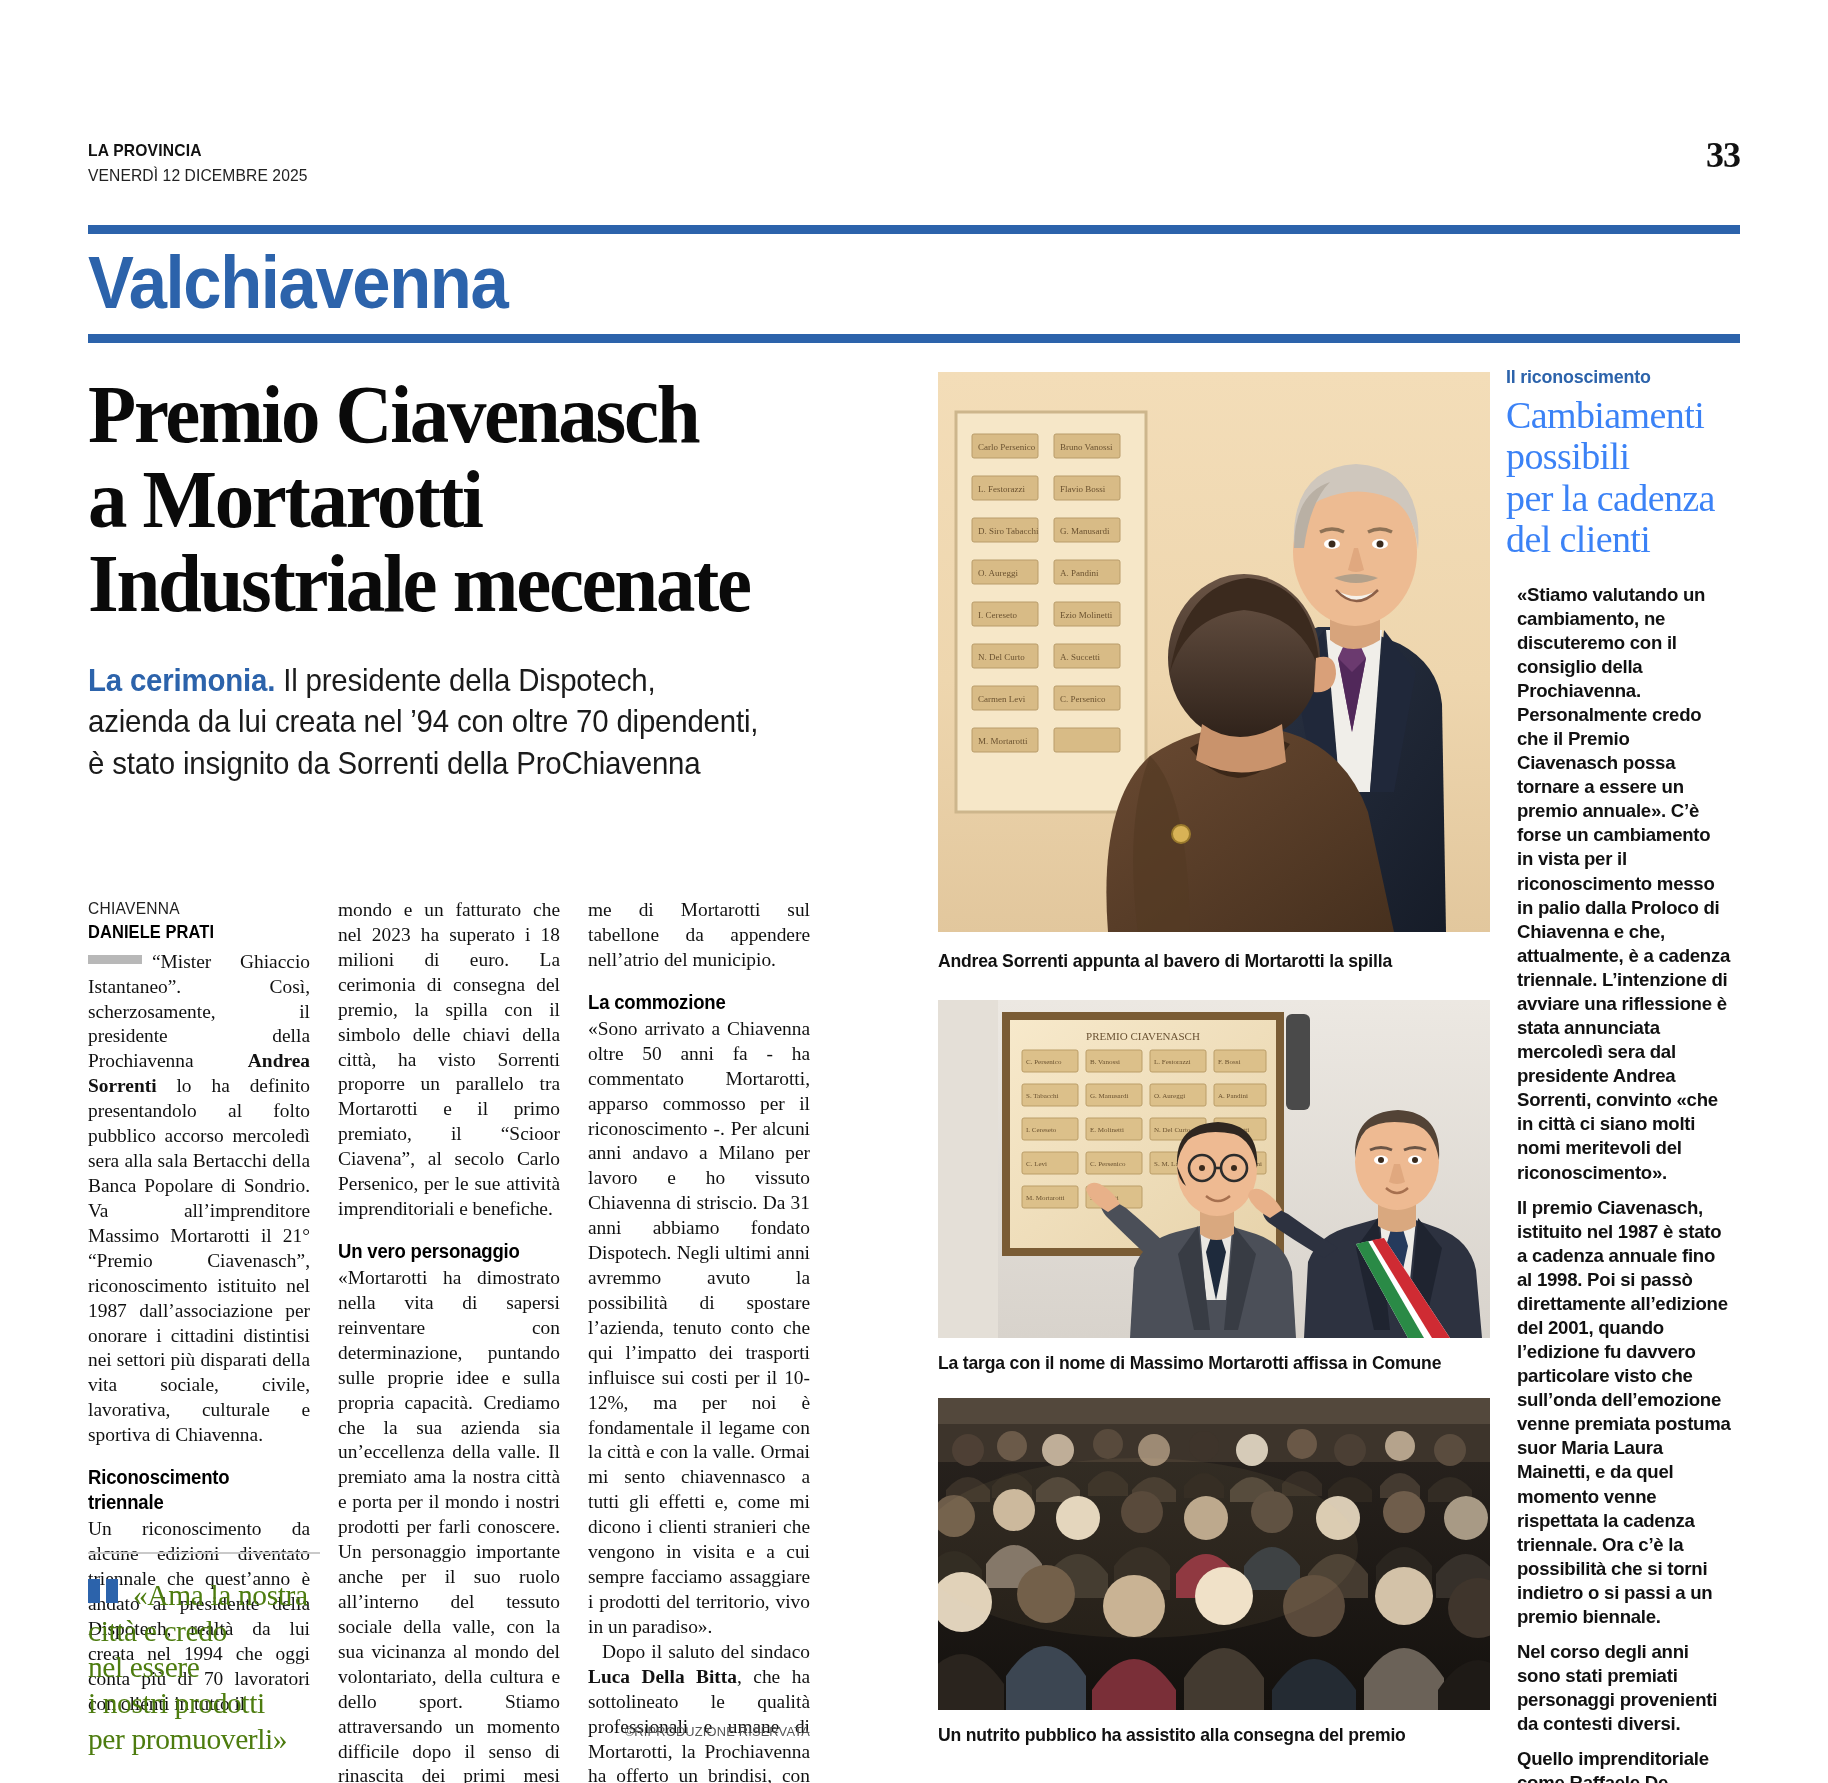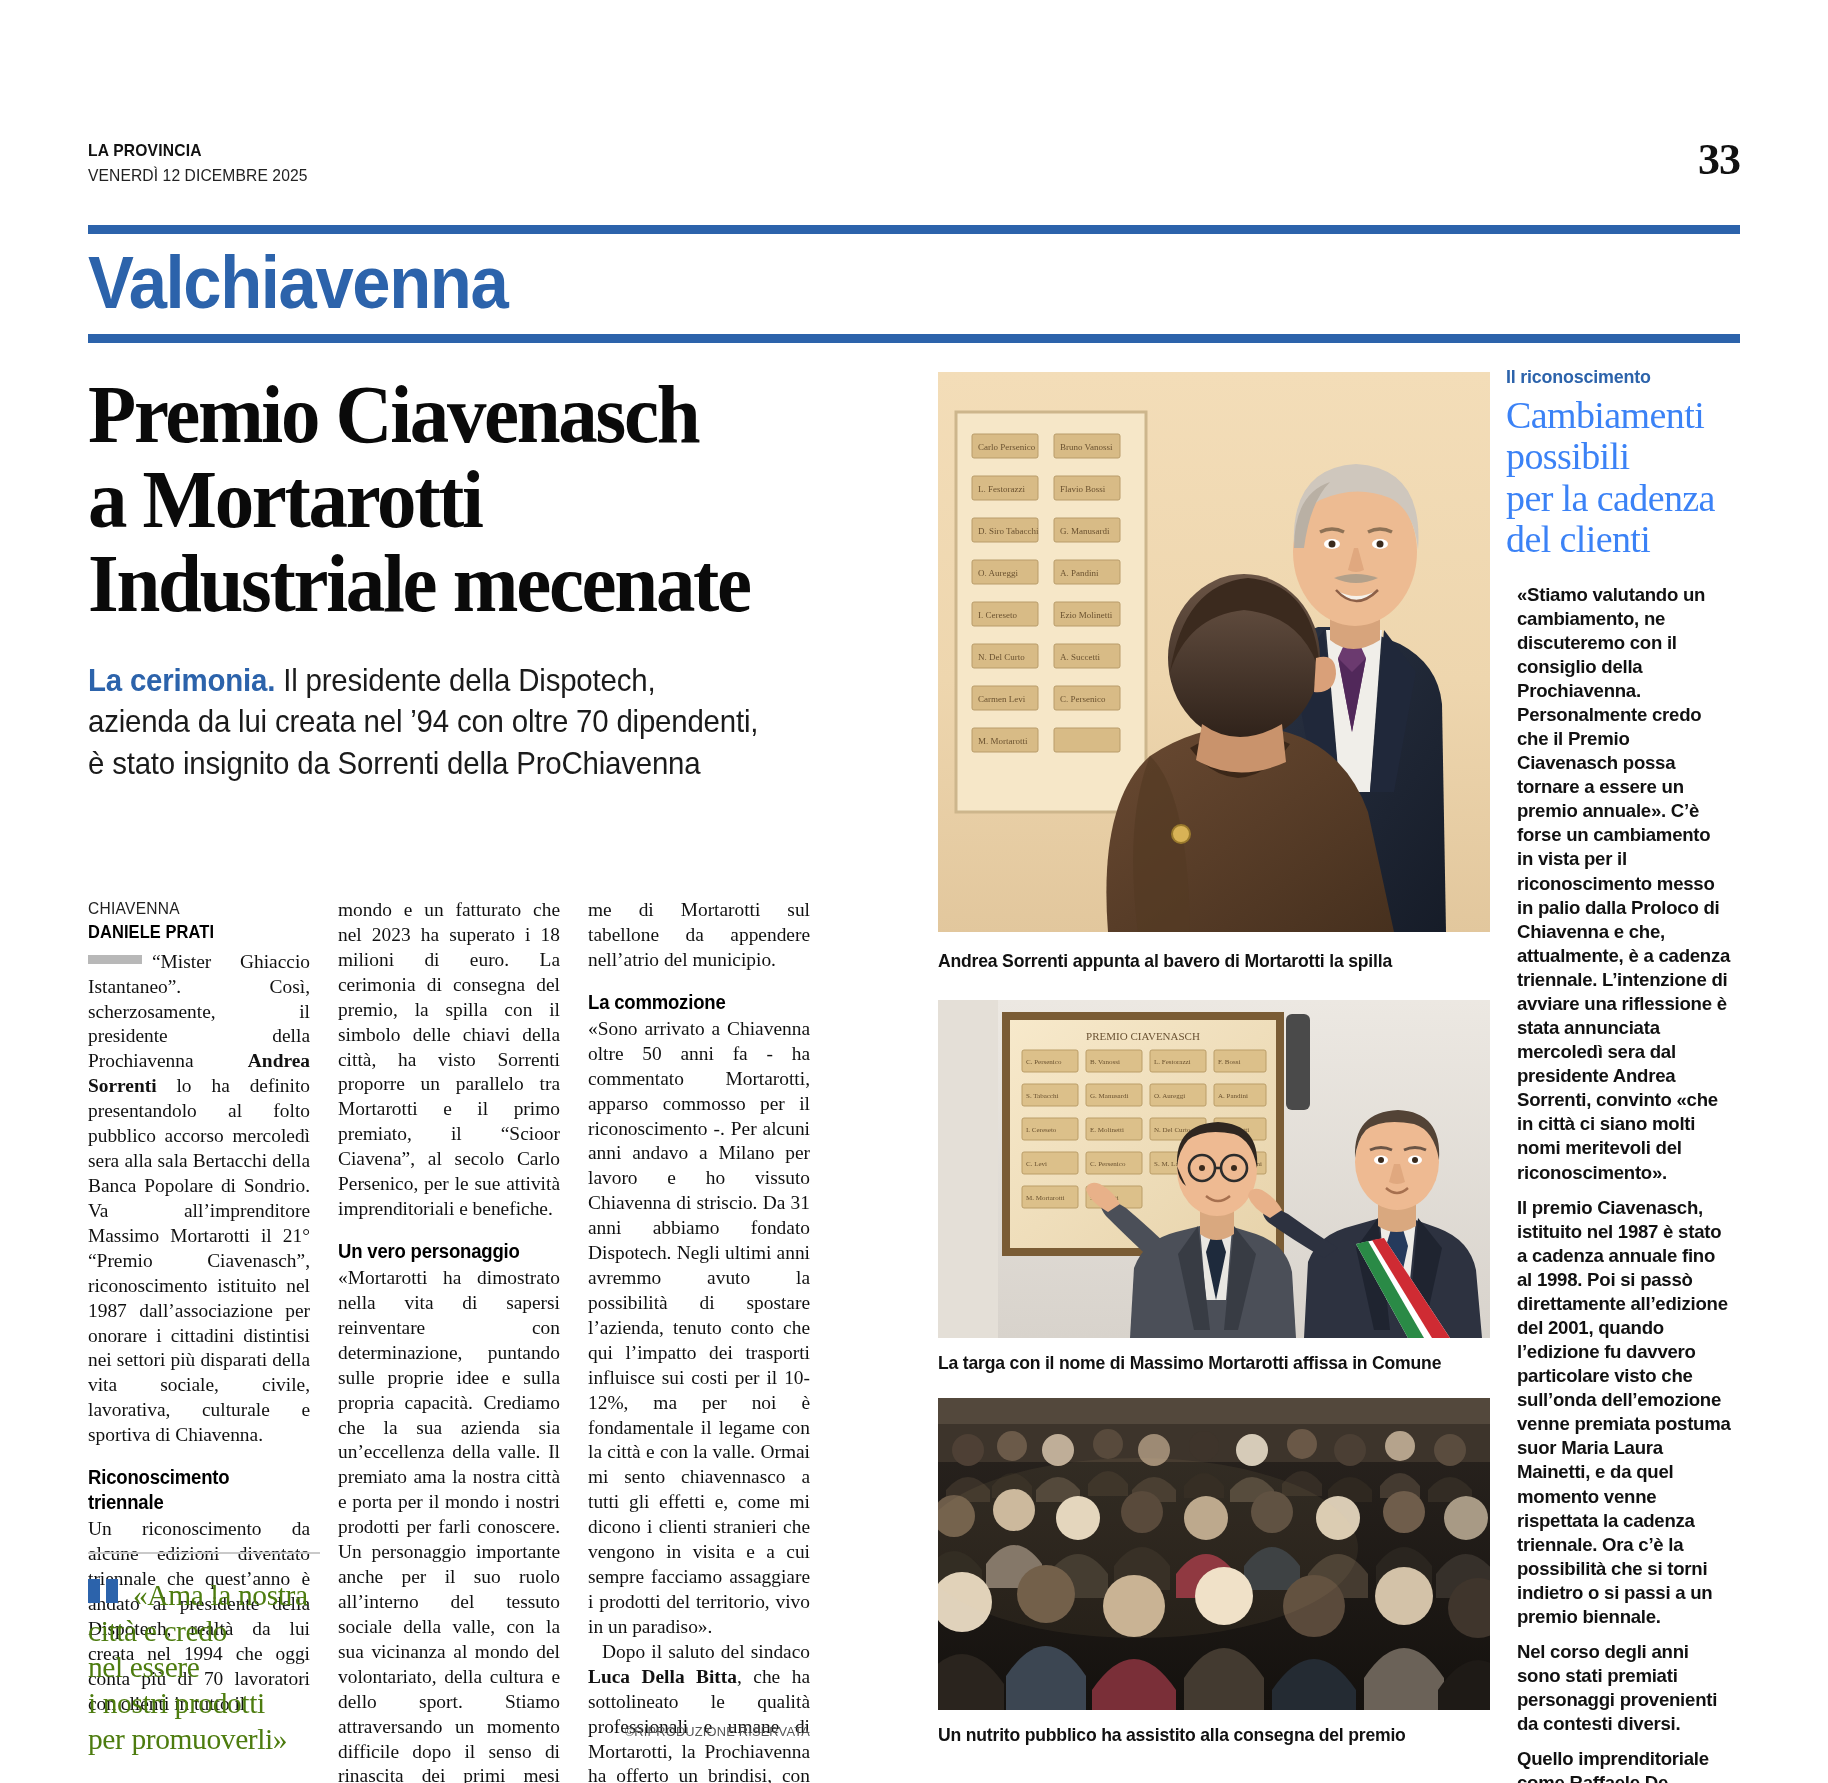--- a/index.html
+++ b/index.html
@@ -53,21 +53,21 @@
     color: #222;
     margin-top: 4px;
     transform: scaleX(0.92);
     transform-origin: left center;
   }
   .page-number {
     position: absolute;
     right: 0;
     top: -6px;
     font-family: "Liberation Serif", serif;
-    font-size: 44px;
+    font-size: 36px;
     font-weight: bold;
     color: #111;
     letter-spacing: -1px;
   }
 
   
   .section-band {
     position: absolute;
     left: 88px;
     top: 225px;

